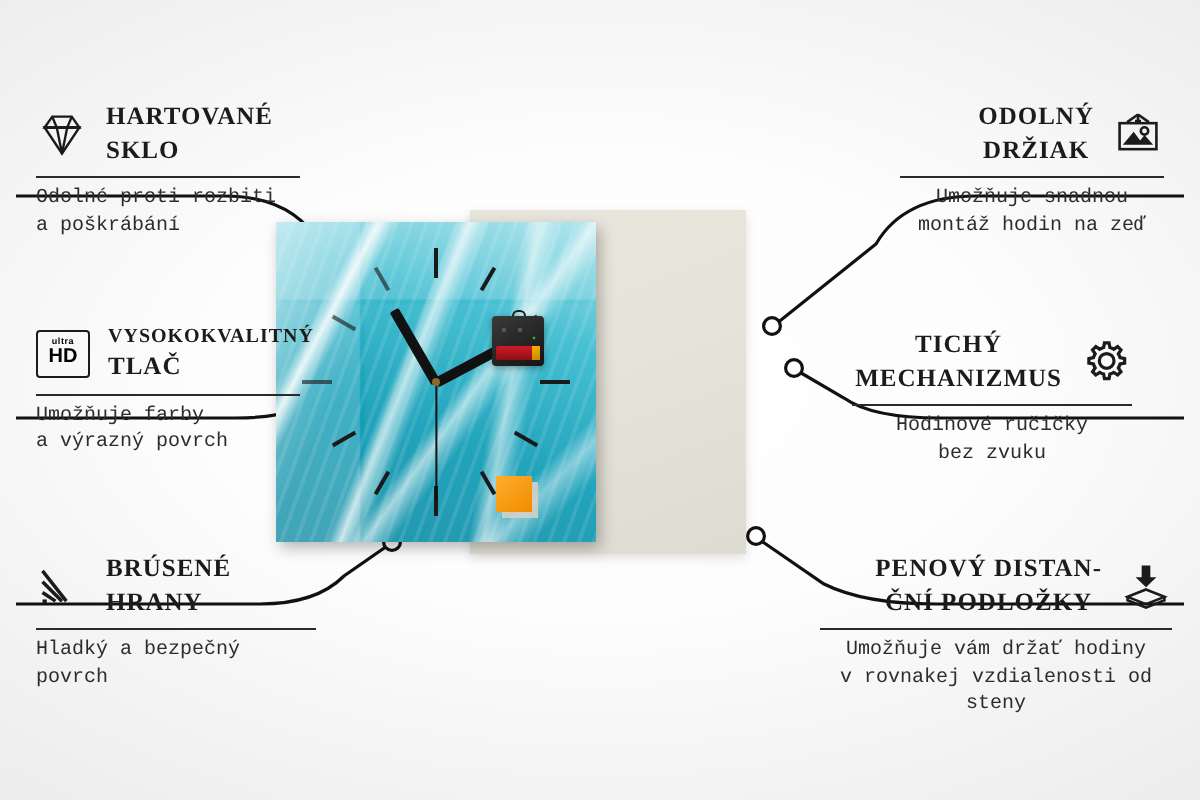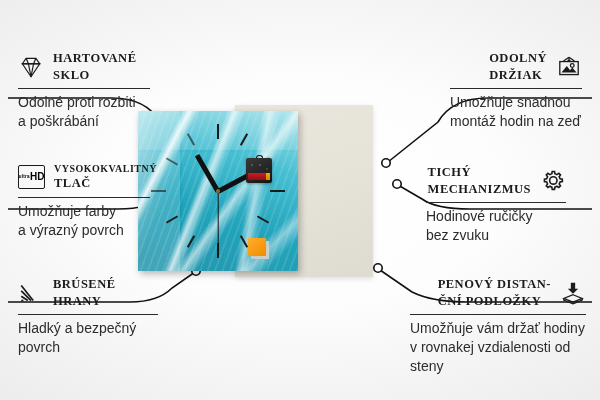--- a/index.html
+++ b/index.html
@@ -84,41 +84,41 @@
       radial-gradient(circle 1.5px at 18px 6px, #3f6, transparent 61%);
   }
   .foampad {
     position:absolute; left:110px; top:133px; width:18px; height:18px;
     background:linear-gradient(140deg,#ffad2b,#f08c00);
     box-shadow:3px 3px 0 rgba(210,208,198,.9);
   }
   
   .callout { position:absolute; }
   .co-left  { text-align:left;  }
-  .co-right { text-align:left; }
+  .co-right { text-align:center; }
   .co-head {
     display:flex; align-items:center; gap:9px;
   }
   .co-right .co-head { flex-direction:row-reverse; }
   .co-title {
     font-family:"Liberation Serif", serif;
     font-size:12.5px; font-weight:bold; letter-spacing:.5px;
     color:#1b1b1b; line-height:1.32; text-transform:uppercase;
   }
   .co-rule {
     height:1px; background:#2a2a2a; margin:5px 0 4px 0;
   }
   .co-desc {
-    font-family:Liberation Sans, sans-serif;
-    font-size:14px; color:#2c2c2c; line-height:1.35;
+    font-family:Liberation Mono, monospace;
+    font-size:10px; color:#2c2c2c; line-height:1.35;
   }
   .icon { flex:0 0 auto; width:26px; height:26px; color:#1b1b1b; display:block; }
   .hdicon {
     flex:0 0 auto; width:27px; height:24px; border:1.4px solid #1b1b1b;
-    border-radius:2px; display:flex; flex-direction:row;
+    border-radius:2px; display:flex; flex-direction:column;
     align-items:center; justify-content:center; line-height:1;
   }
   .hdicon .u { font-size:4.5px; font-weight:bold; letter-spacing:.3px; font-family:"Liberation Sans",sans-serif; }
   .hdicon .h { font-size:10px; font-weight:bold; font-family:"Liberation Sans",sans-serif; margin-top:.5px; }
   #lines { position:absolute; left:0; top:0; width:600px; height:400px; pointer-events:none; }
 </style>
 </head>
 <body>
 
 <div id="stage">

